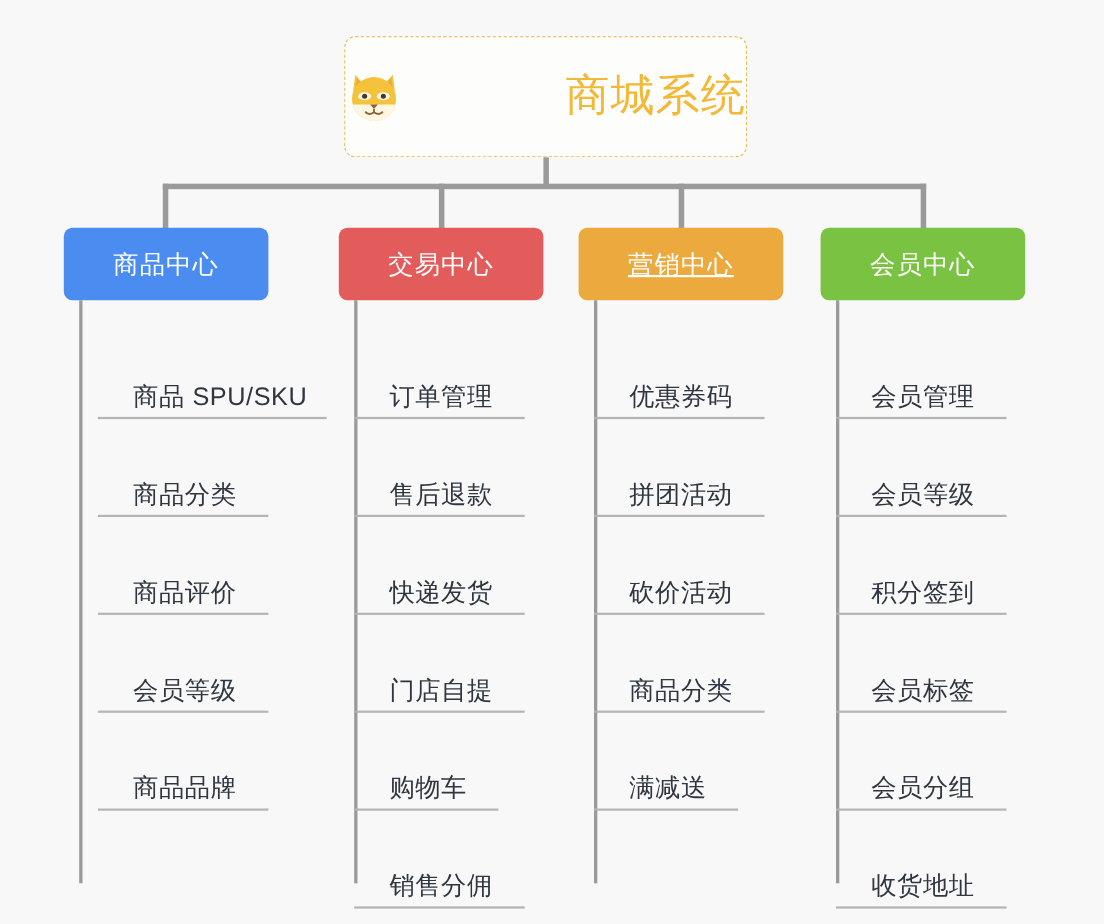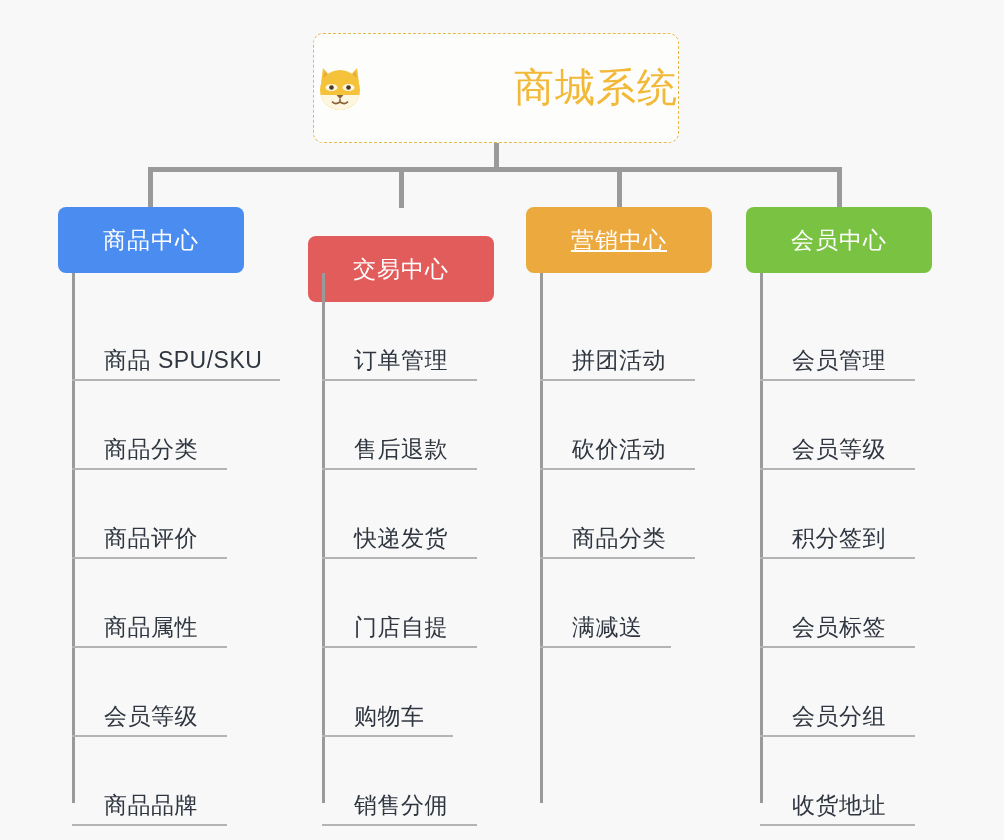--- a/index.html
+++ b/index.html
@@ -83,21 +83,21 @@
   .conn-drop.d1 { left: 399px; }
   .conn-drop.d2 { left: 617px; }
   .conn-drop.d3 { left: 837px; }
 
   
   .column {
     position: absolute;
     top: 207px;
   }
   .column.c0 { left: 58px;  }
-  .column.c1 { left: 308px; margin-top: 29px; }
+  .column.c1 { left: 308px; }
   .column.c2 { left: 526px; }
   .column.c3 { left: 746px; }
 
   .cat-header {
     width: 186px;
     height: 66px;
     border-radius: 8px;
     display: flex;
     align-items: center;
     justify-content: center;
@@ -125,21 +125,21 @@
   .spine.c3 { left: 760px; }
 
   
   .leaf-list {
     position: absolute;
     top: 292px;
     margin: 0;
     padding: 0;
     list-style: none;
   }
-  .leaf-list.c0 { left: 72px; }
+  .leaf-list.c0 { left: 72px; padding-left: 17px; }
   .leaf-list.c1 { left: 322px; }
   .leaf-list.c2 { left: 540px; }
   .leaf-list.c3 { left: 760px; }
 
   .leaf-item {
     height: 89px;
     display: flex;
     align-items: flex-end;
     position: relative;
   }
@@ -228,24 +228,20 @@
       </li>
       <li class="leaf-item">
         <span class="leaf-label">商品分类</span>
         <span class="leaf-underline" style="width: 155px; background: rgb(180, 180, 180);"></span>
       </li>
       <li class="leaf-item">
         <span class="leaf-label">商品评价</span>
         <span class="leaf-underline" style="width: 155px; background: rgb(180, 180, 180);"></span>
       </li>
       <li class="leaf-item">
-        <span class="leaf-label">商品属性</span>
-        <span class="leaf-underline" style="width: 155px; background: rgb(180, 180, 180);"></span>
-      </li>
-      <li class="leaf-item">
         <span class="leaf-label">会员等级</span>
         <span class="leaf-underline" style="width: 155px; background: rgb(180, 180, 180);"></span>
       </li>
       <li class="leaf-item">
         <span class="leaf-label">商品品牌</span>
         <span class="leaf-underline" style="width: 155px; background: rgb(180, 180, 180);"></span>
       </li>
     </ul>
   <ul class="leaf-list c1">
       <li class="leaf-item">
@@ -268,20 +264,24 @@
         <span class="leaf-label">购物车</span>
         <span class="leaf-underline" style="width: 131px; background: rgb(180, 180, 180);"></span>
       </li>
       <li class="leaf-item">
         <span class="leaf-label">销售分佣</span>
         <span class="leaf-underline" style="width: 155px; background: rgb(180, 180, 180);"></span>
       </li>
     </ul>
   <ul class="leaf-list c2">
       <li class="leaf-item">
+        <span class="leaf-label">优惠券码</span>
+        <span class="leaf-underline" style="width: 155px; background: rgb(180, 180, 180);"></span>
+      </li>
+      <li class="leaf-item">
         <span class="leaf-label">拼团活动</span>
         <span class="leaf-underline" style="width: 155px; background: rgb(180, 180, 180);"></span>
       </li>
       <li class="leaf-item">
         <span class="leaf-label">砍价活动</span>
         <span class="leaf-underline" style="width: 155px; background: rgb(180, 180, 180);"></span>
       </li>
       <li class="leaf-item">
         <span class="leaf-label">商品分类</span>
         <span class="leaf-underline" style="width: 155px; background: rgb(180, 180, 180);"></span>

